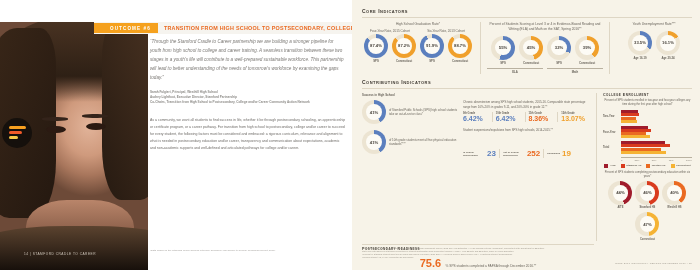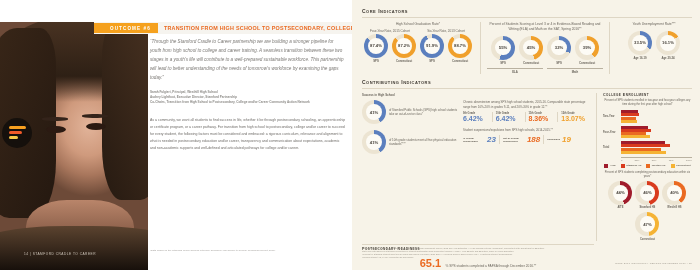--- a/index.html
+++ b/index.html
@@ -84,21 +84,21 @@
 
   .vsep { width:1px; background:#ded6c4; margin:0 6px; align-self:stretch; }
 
   .stat-note { color:#6a655c; font-size:2.9px; line-height:1.5; }
   .pct-row { display:flex; gap:0; margin-top:3px; }
   .pct-cell { flex:1; border-left:1px solid #ded6c4; padding:0 3px; }
   .pct-cell:first-child { border-left:none; padding-left:0; }
   .pct-grade { color:#6a655c; font-size:2.6px; font-weight:bold; }
   .pct-val { font-size:7px; font-weight:bold; }
 
-  .cnt-row { display:flex; align-items:center; gap:0; margin-top:3px;font-style:italic; }
+  .cnt-row { display:flex; align-items:center; gap:0; margin-top:17px; }
   .cnt-cell { display:flex; align-items:center; gap:2px; border-left:1px solid #ded6c4; padding:0 3px; }
   .cnt-cell:first-child { border-left:none; padding-left:0; }
   .cnt-lab { color:#6a655c; font-size:2.4px; font-weight:bold; line-height:1.3; max-width:22px; }
   .cnt-val { font-size:8px; font-weight:bold; }
 
   .barchart { margin-top:3px; }
   .bar-row { display:flex; align-items:center; margin-bottom:2.5px; }
   .bar-lab { width:18px; color:#6a655c; font-size:2.7px; font-weight:bold; }
   .bar-track { flex:1; position:relative; height:13px; }
   .bar-seg { position:absolute; height:4.2px; border-radius:0; }
@@ -348,21 +348,21 @@
                 </div>
               </div>
             <div class="stat-note" style="margin-top:6px;">Student suspensions/expulsions from SPS high schools, 2014-2015.**</div>
             <div class="cnt-row" id="disc-row">
                 <div class="cnt-cell">
                   <div class="cnt-lab">In-School Suspensions</div>
                   <div class="cnt-val" style="color: rgb(91, 127, 190);">23</div>
                 </div>
                 <div class="cnt-cell">
                   <div class="cnt-lab">Out-of-School Suspensions</div>
-                  <div class="cnt-val" style="color: rgb(234, 106, 34);">188</div>
+                  <div class="cnt-val" style="color: rgb(234, 106, 34);">252</div>
                 </div>
                 <div class="cnt-cell">
                   <div class="cnt-lab">Expulsions</div>
                   <div class="cnt-val" style="color: rgb(240, 160, 44);">19</div>
                 </div>
               </div>
           </div>
         </div>
       </div>
 
@@ -460,21 +460,21 @@
               <div class="dlabel" style="font-size: 2.6px;">Connecticut</div>
             </div>
           </div>
       </div>
     </div>
 
     <div style="width:232px; margin-top:3px;">
       <div class="top-rule"></div>
       <div class="sec-title" style="font-size:3.6px;">Postsecondary Readiness</div>
       <div class="big-stat">
-        <span class="big-num">65.1</span>
+        <span class="big-num">75.6</span>
         <span class="big-tx">% SPS students completed a FAFSA through December 2016.**</span>
       </div>
 
     </div>
 
     <div class="foot-sources" style="white-space:pre-line">*Connecticut State Department of Education. | **SPS. | ***American Community Survey, 2015 One-Year Estimates. | ****CT Physical Fitness Assessment, Connecticut State Department of Education.
 State level data based on statewide percentage of students participating from Connecticut schools. | *SPS. | **CT Equality and Education, Office of Higher Education.
 **Percent of Stamford students who took an exam and scored 3 or higher, 2015-2016. | ***Federal Reserve Bank of New York. | ****National Student Clearinghouse.
 *Federal Student Aid, FAFSA completion by high school.</div>
     <div class="foot-right">SC2C 2016 COMMUNITY REPORT NOVEMBER 2016  |  15</div>

